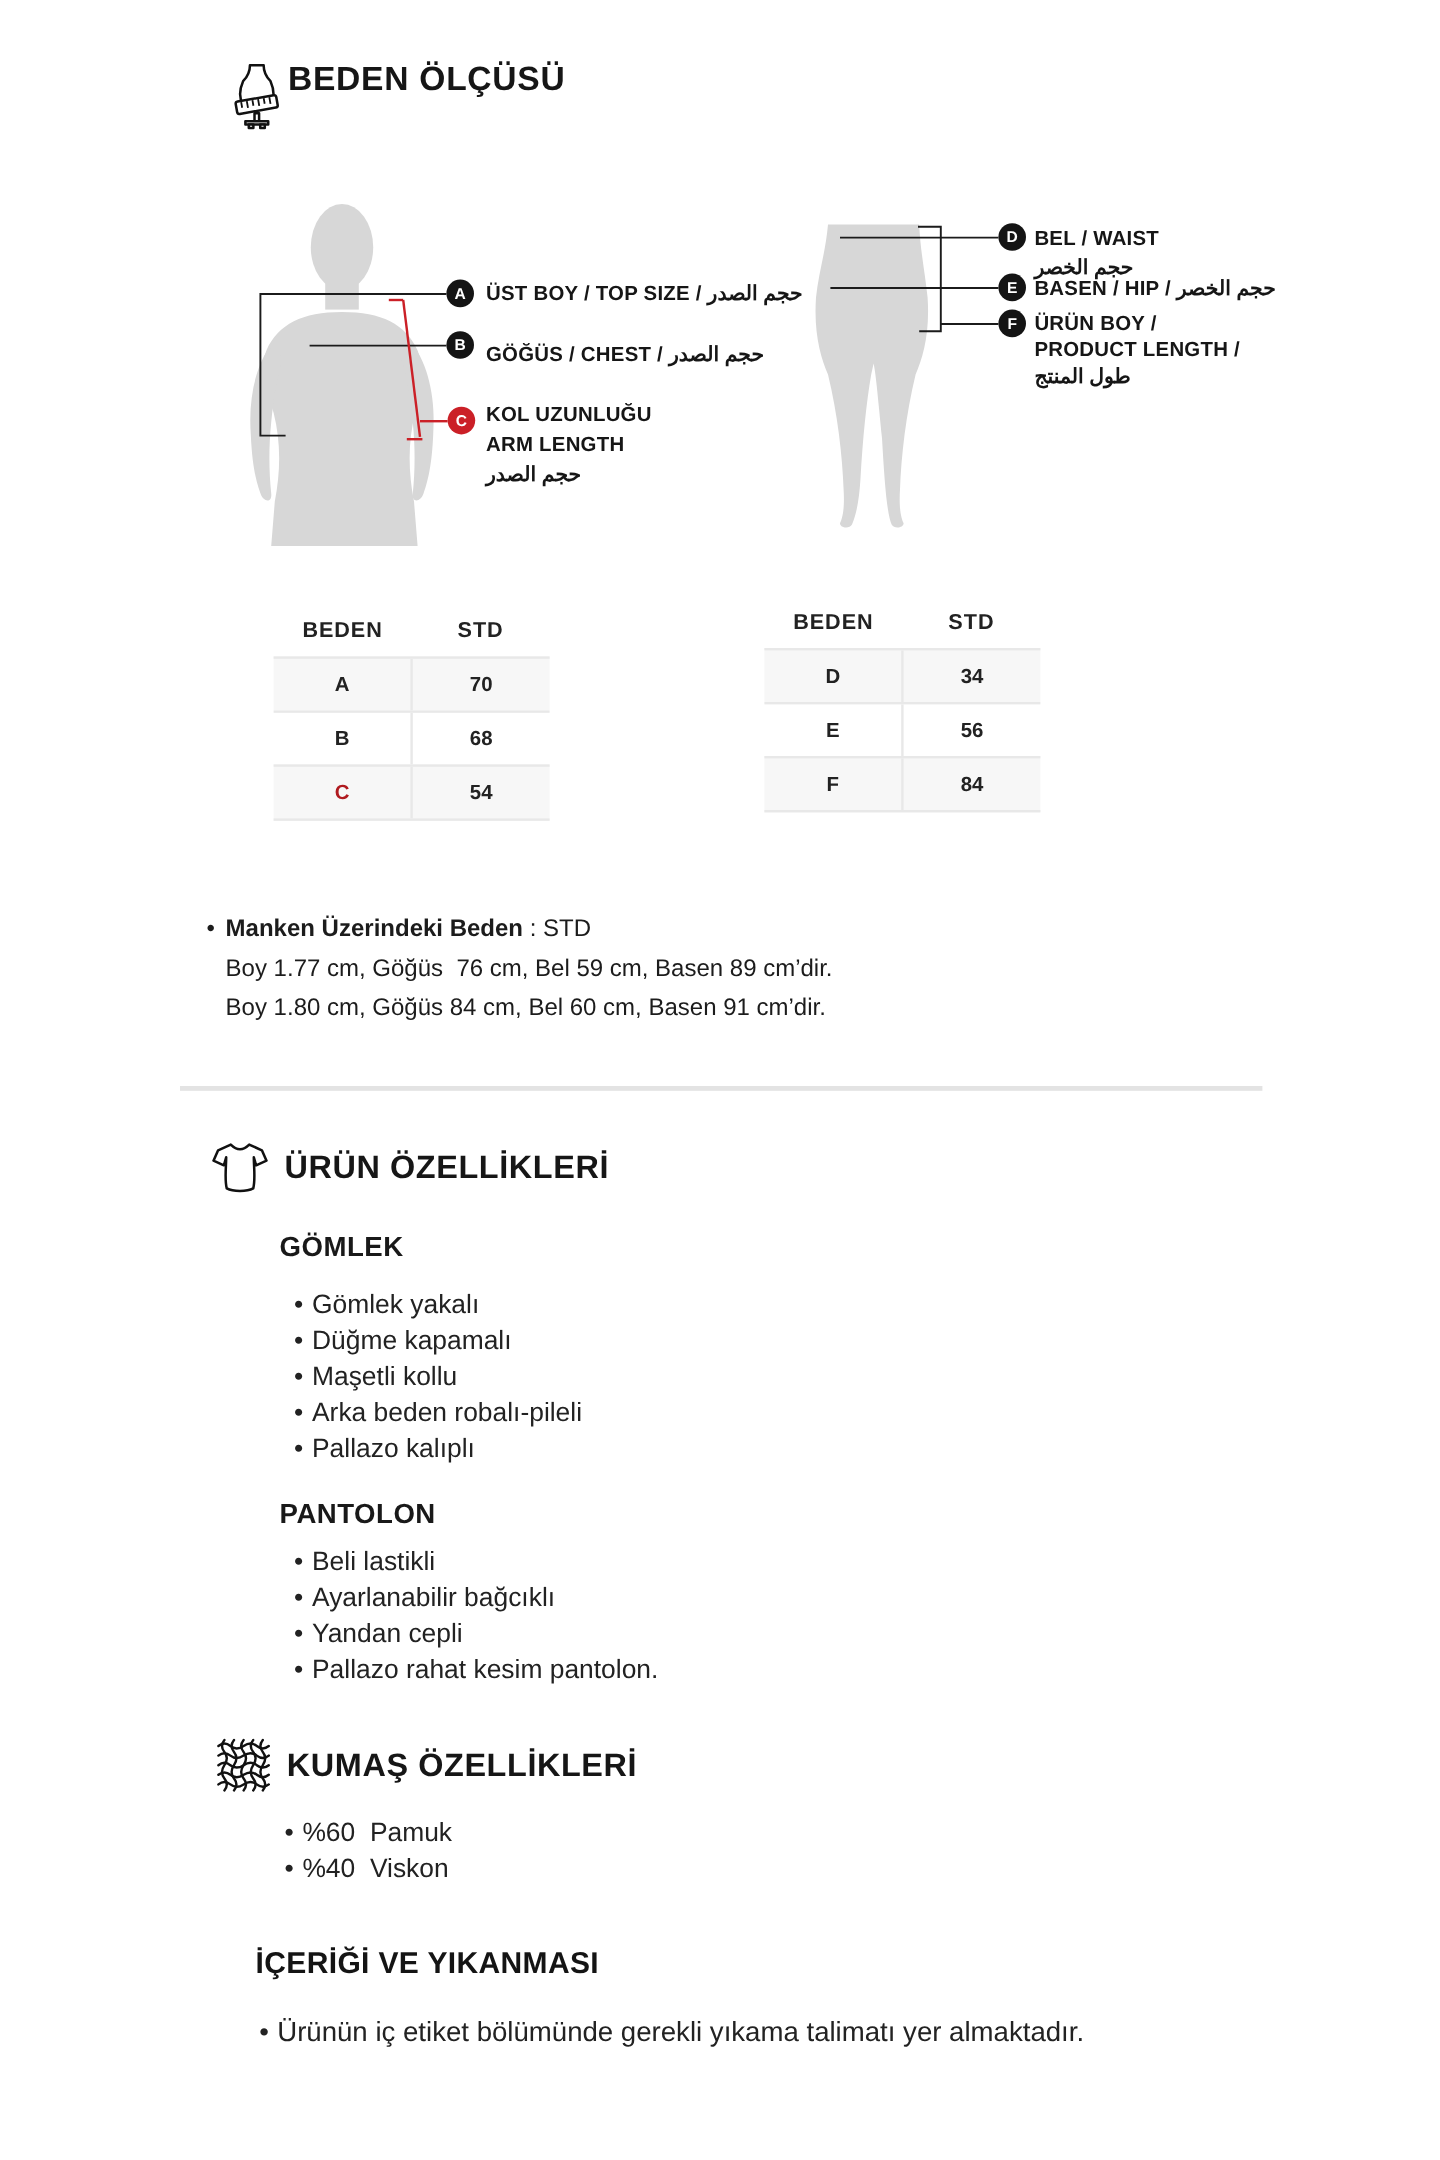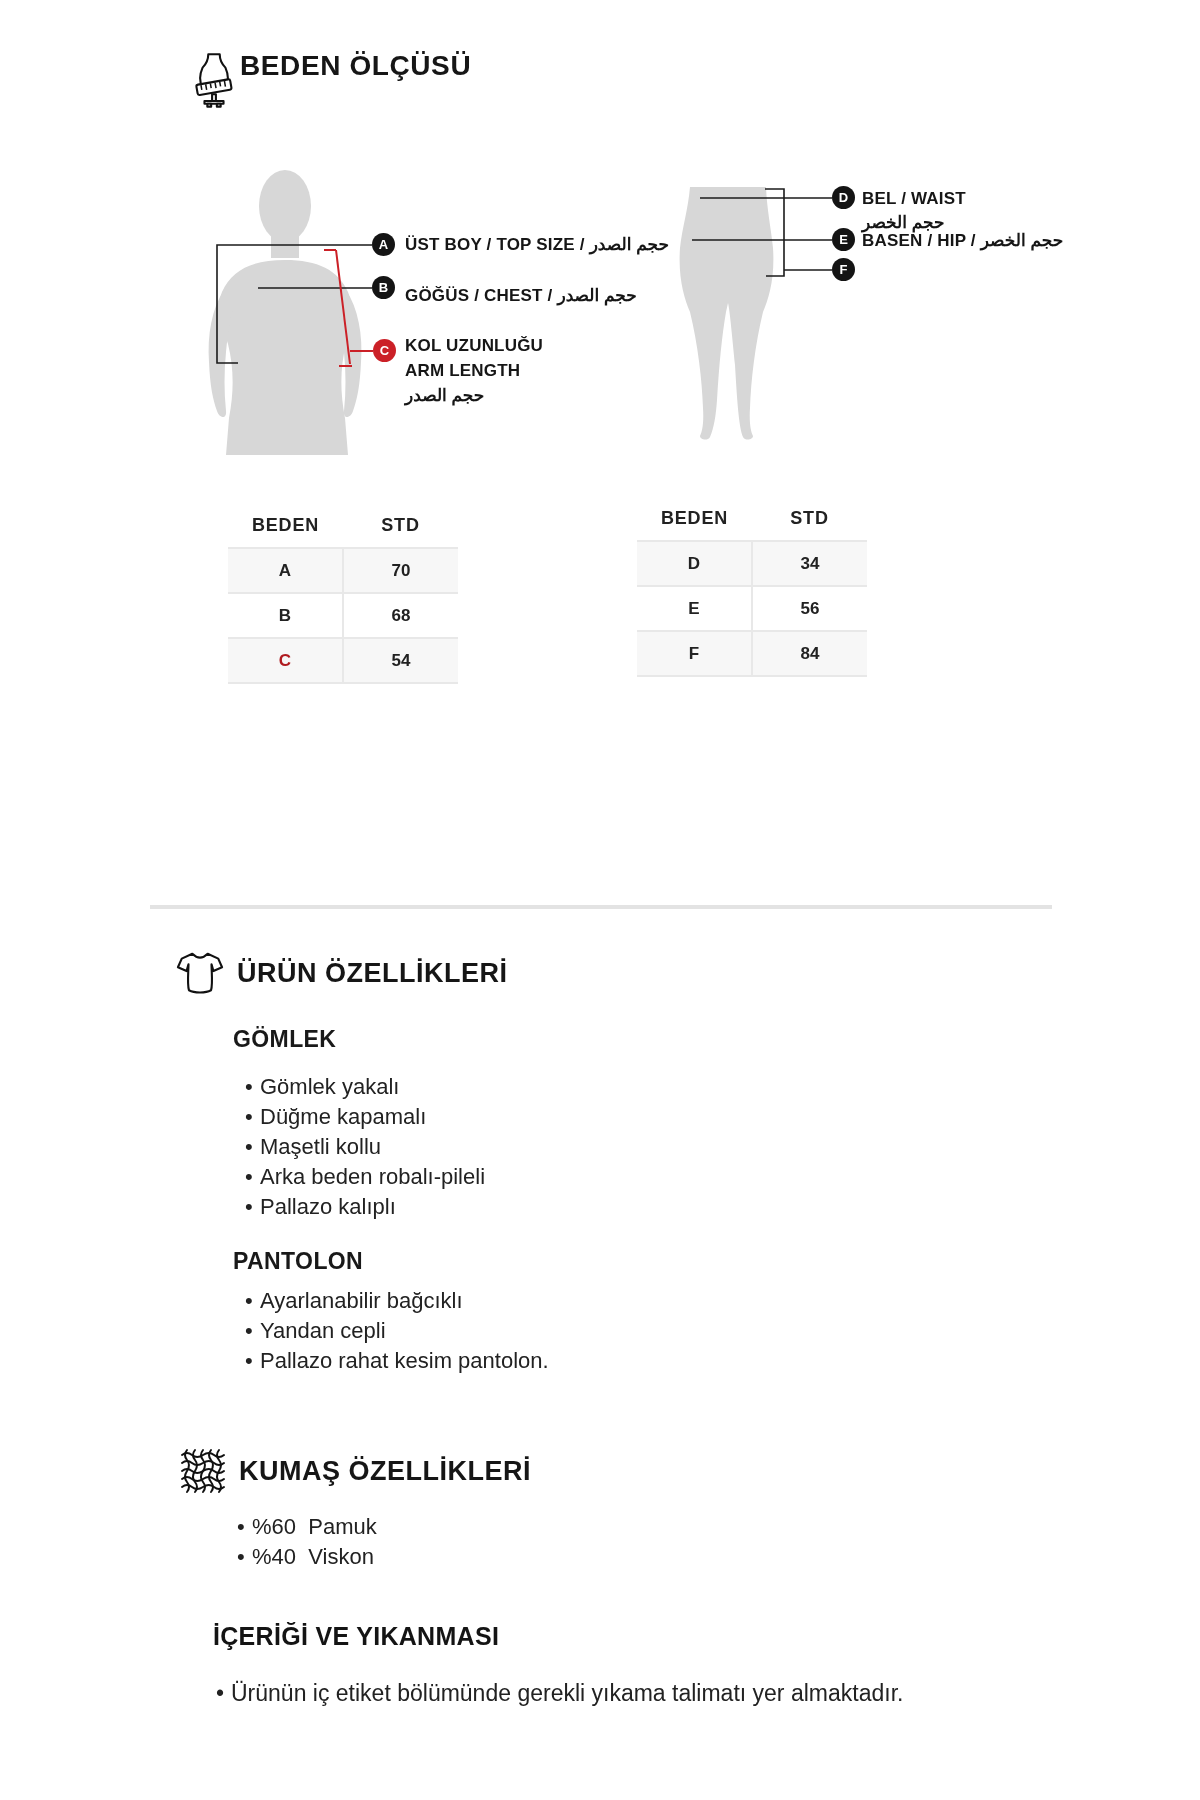--- a/index.html
+++ b/index.html
@@ -127,20 +127,25 @@
   <div class="dlabel" style="left:405px;top:333px;line-height:25px;">
     <div>KOL UZUNLUĞU</div>
     <div>ARM LENGTH</div>
     <div class="ar">حجم الصدر</div>
   </div>
   <div class="dlabel" style="left:862px;top:187px;">
     <div>BEL / WAIST</div>
     <div class="ar">حجم الخصر</div>
   </div>
   <div class="dlabel" style="left:862px;top:229px;">BASEN / HIP / حجم الخصر</div>
+  <div class="dlabel tight" style="left:862px;top:259px;">
+    <div>ÜRÜN BOY /</div>
+    <div>PRODUCT LENGTH /</div>
+    <div class="ar">طول المنتج</div>
+  </div>
 
   <div class="size-table" style="left:228px;top:503px;">
     <div class="t-head">
       <div>BEDEN</div>
       <div>STD</div>
     </div>
     <div class="t-row shade">
       <div class="cell">A</div>
       <div class="cell">70</div>
     </div>
@@ -166,20 +171,27 @@
     <div class="t-row">
       <div class="cell">E</div>
       <div class="cell">56</div>
     </div>
     <div class="t-row shade">
       <div class="cell">F</div>
       <div class="cell">84</div>
     </div>
   </div>
 
+  <div class="manken">
+    <div>
+      <span class="bullet">•</span><span class="bold pre">Manken Üzerindeki Beden</span><span class="pre"> : </span><span class="pre">STD</span>
+    </div>
+    <div class="m-sub pre">Boy 1.77 cm, Göğüs  76 cm, Bel 59 cm, Basen 89 cm’dir.</div>
+    <div class="m-sub pre">Boy 1.80 cm, Göğüs 84 cm, Bel 60 cm, Basen 91 cm’dir.</div>
+  </div>
 
   <div class="divider"></div>
 
   <div class="section-header" style="left:176px;top:950px;">
     <span class="icon-box">
       <svg width="48" height="46" viewBox="0 0 50 46">
         <path d="M17,3 L6,8 L2,17 L11,21 L13,14 C13,22 11.5,34 13.5,41 C19,44 31,44 36.5,41
                  C38.5,34 37,22 37,14 L39,21 L48,17 L44,8 L33,3 Q25,11 17,3 Z" fill="#ffffff" stroke="#111111" stroke-width="2.2" stroke-linejoin="round"></path>
         <path d="M13,14 C14.5,22 14,30 16,36 M37,14 C35.5,22 36,30 34,36" fill="none" stroke="none"></path>
       </svg>
@@ -201,20 +213,23 @@
     <li>
         <span class="pre">Arka beden robalı-pileli</span>
       </li>
     <li>
         <span class="pre">Pallazo kalıplı</span>
       </li>
   </ul>
 
   <div class="sub-title" style="left:233px;top:1248px;">PANTOLON</div>
   <ul class="feat" style="left:245px;top:1286px;">
+    <li>
+        <span class="pre">Beli lastikli</span>
+      </li>
     <li>
         <span class="pre">Ayarlanabilir bağcıklı</span>
       </li>
     <li>
         <span class="pre">Yandan cepli</span>
       </li>
     <li>
         <span class="pre">Pallazo rahat kesim pantolon.</span>
       </li>
   </ul>

